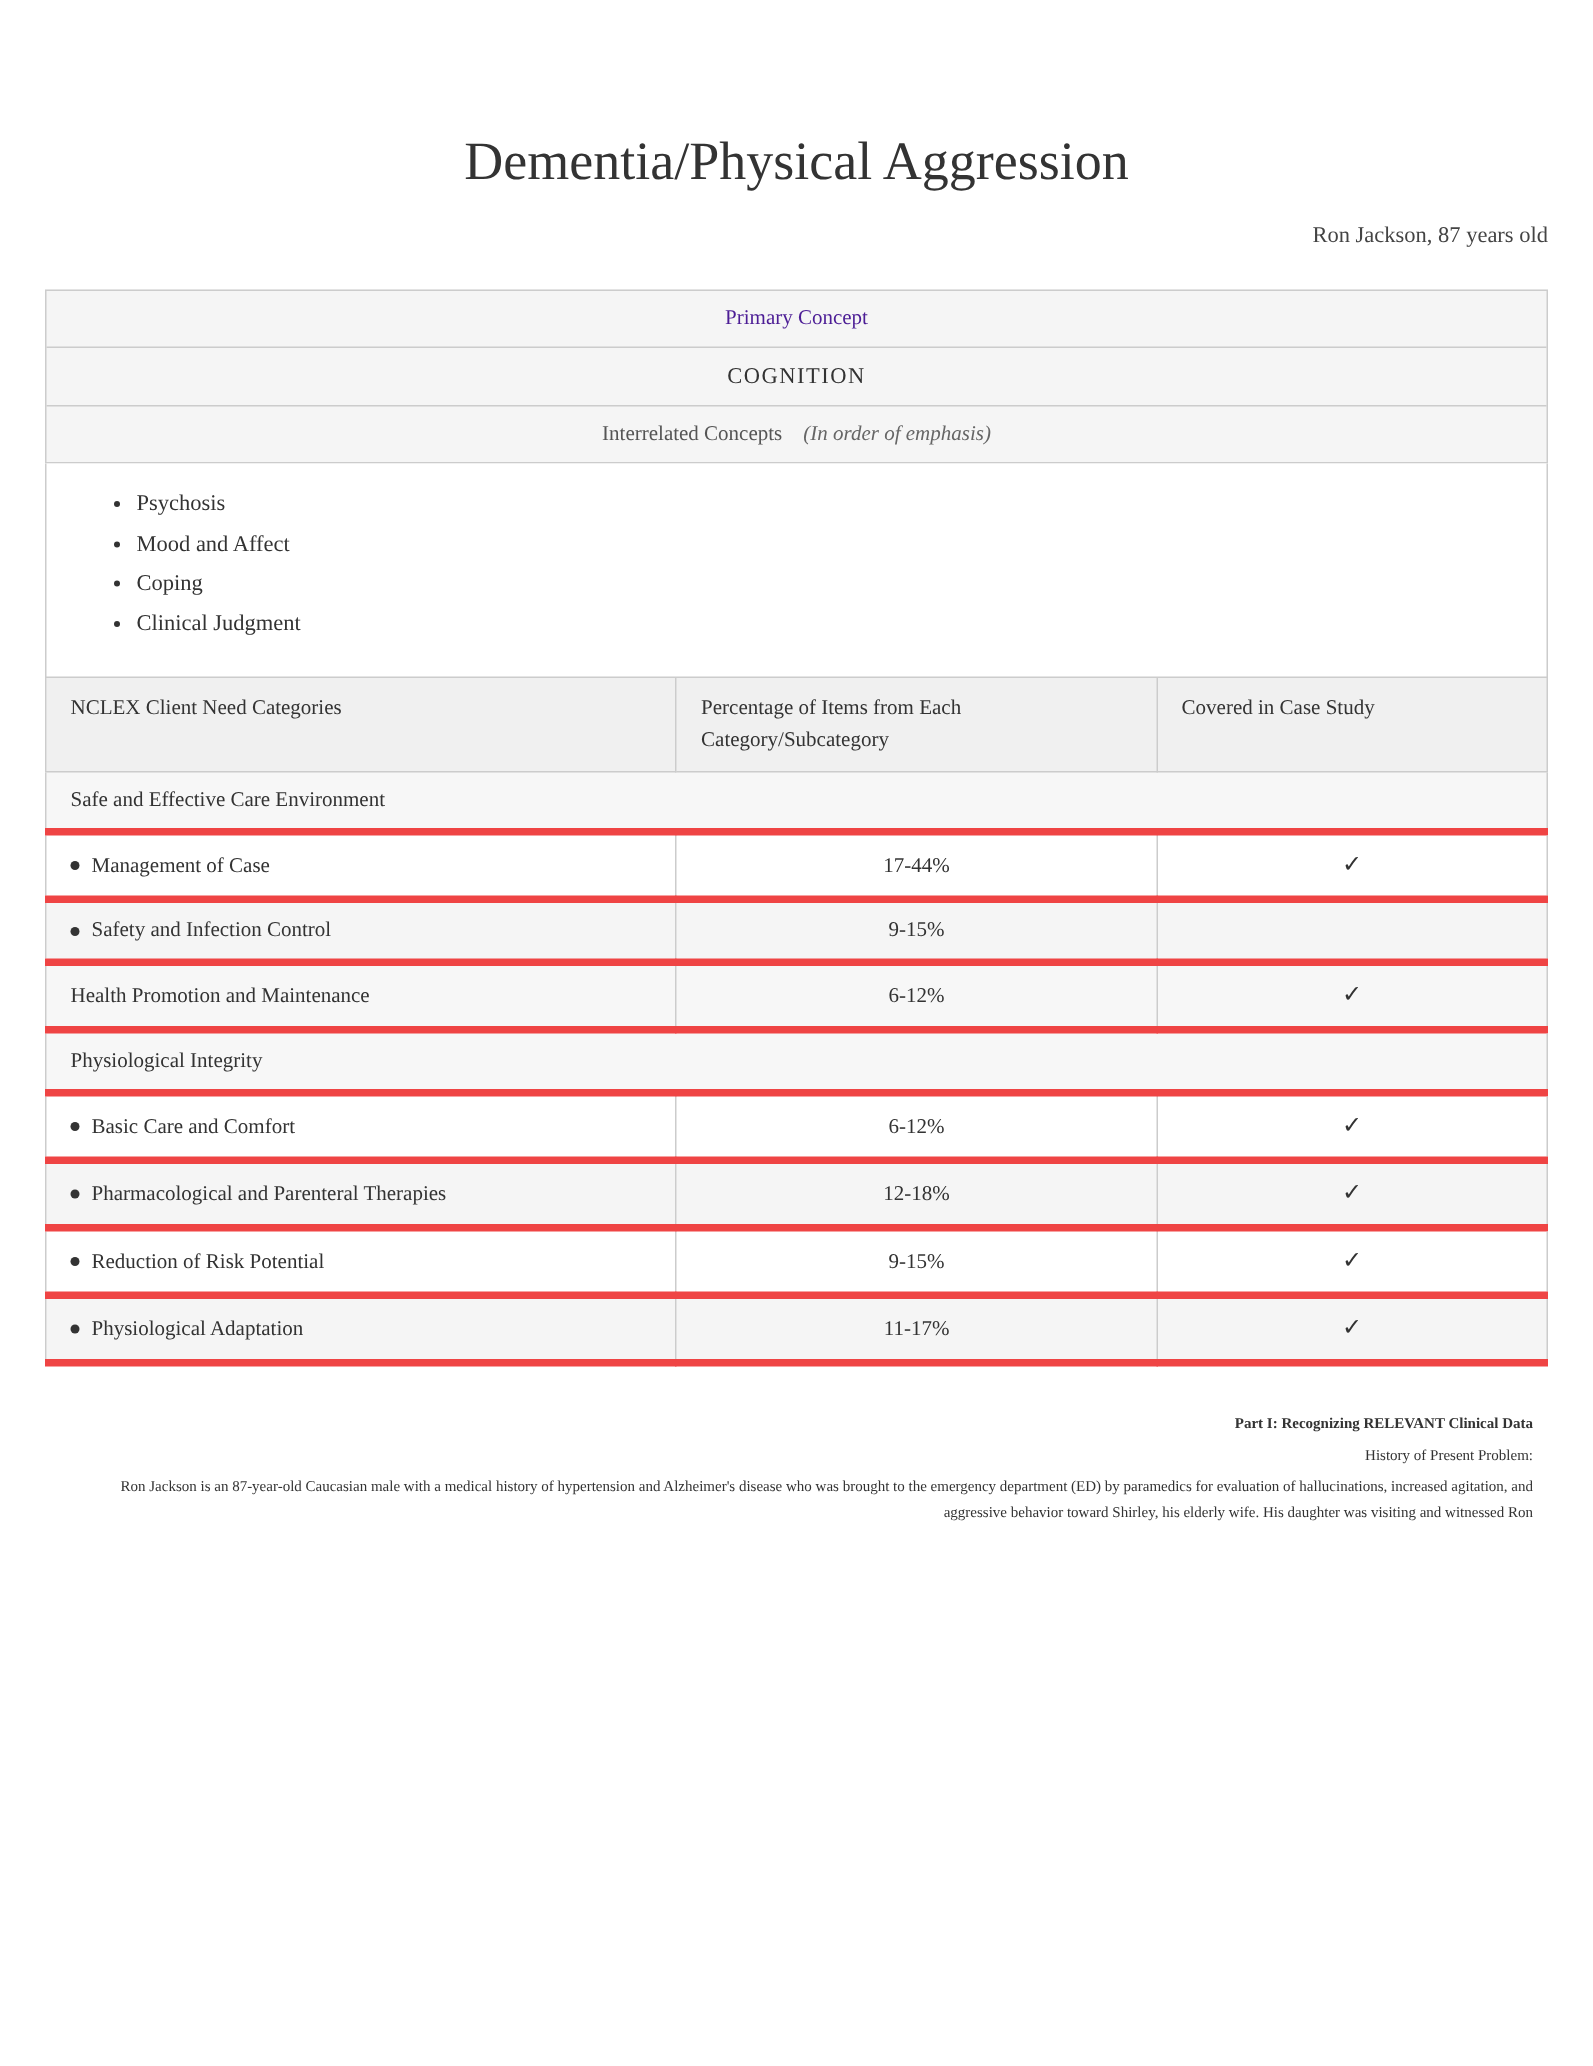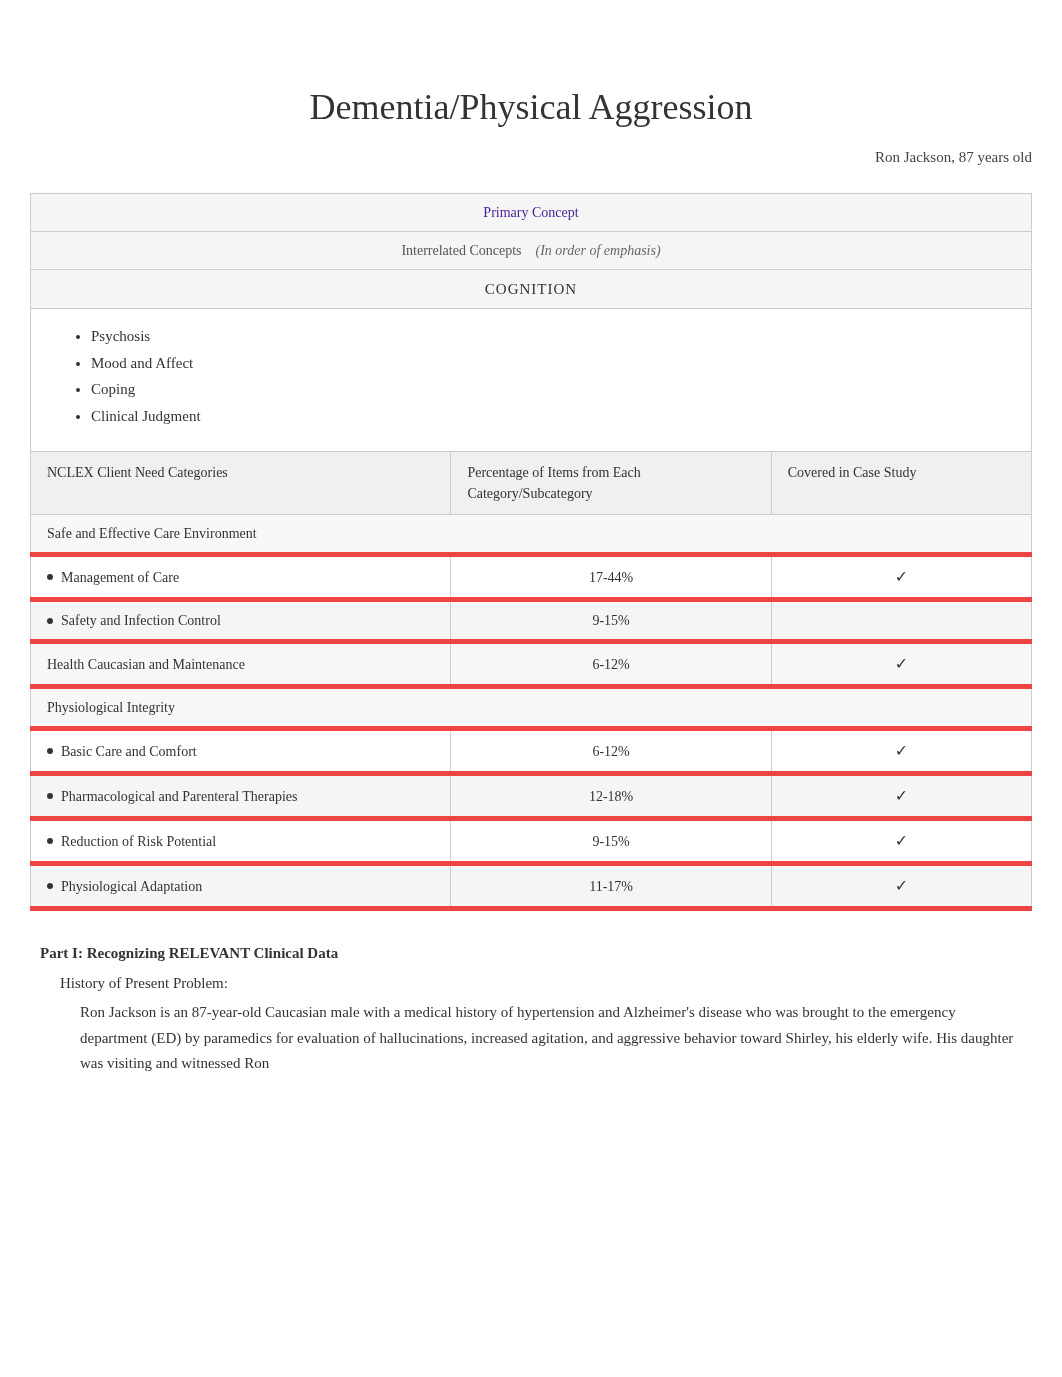--- a/index.html
+++ b/index.html
@@ -152,22 +152,23 @@
     }
     .checkmark {
       color: #333;
       font-size: 16px;
     }
 
     
     .text-section {
       margin-top: 30px;
       padding: 0 10px;
-      font-size: 15px;
+      font-size: 10px;
       line-height: 1.7;
+      text-align: right;
     }
     .text-section .part-label {
       font-weight: bold;
       margin-bottom: 4px;
     }
     .text-section .history-label {
       margin-left: 20px;
       font-weight: normal;
       margin-bottom: 4px;
     }
@@ -180,28 +181,28 @@
 
 <div class="page">
 
   <h1 class="main-title">Dementia/Physical Aggression</h1>
 
   <p class="subtitle">Ron Jackson, 87 years old</p>
 
   <div class="concept-block">
     <div class="concept-row primary-concept-label">
       <span>Primary Concept</span>
+    </div>
+    <div class="concept-row cognition-label">
+      <span>COGNITION</span>
     </div>
     <div class="concept-row interrelated-label">
       <span>Interrelated Concepts</span>
       &nbsp;&nbsp;
       <span class="order">(In order of emphasis)</span>
-    </div>
-    <div class="concept-row cognition-label">
-      <span>COGNITION</span>
     </div>
   </div>
 
   <div class="bullet-section">
     <ul>
       <li>Psychosis</li>
       <li>Mood and Affect</li>
       <li>Coping</li>
       <li>Clinical Judgment</li>
     </ul>
@@ -218,42 +219,42 @@
     <tbody>
 
       <tr class="section-header">
         <td colspan="3">Safe and Effective Care Environment</td>
       </tr>
 
       <tr class="data-row">
         <td class="col-category">
           <div class="bullet-item">
             <span class="bullet-dot"></span>
-            <span>Management of Care</span>
+            <span>Management of Case</span>
           </div>
         </td>
         <td class="col-percentage">17-44%</td>
         <td class="col-covered">
           <span class="checkmark">✓</span>
         </td>
       </tr>
 
       <tr class="data-row shaded">
         <td class="col-category">
           <div class="bullet-item">
             <span class="bullet-dot"></span>
             <span>Safety and Infection Control</span>
           </div>
         </td>
         <td class="col-percentage">9-15%</td>
         <td class="col-covered"></td>
       </tr>
 
       <tr class="section-header">
-        <td class="col-category">Health Caucasian and Maintenance</td>
+        <td class="col-category">Health Promotion and Maintenance</td>
         <td class="col-percentage">6-12%</td>
         <td class="col-covered">
           <span class="checkmark">✓</span>
         </td>
       </tr>
 
 
       <tr class="section-header">
         <td colspan="3">Physiological Integrity</td>
       </tr>

